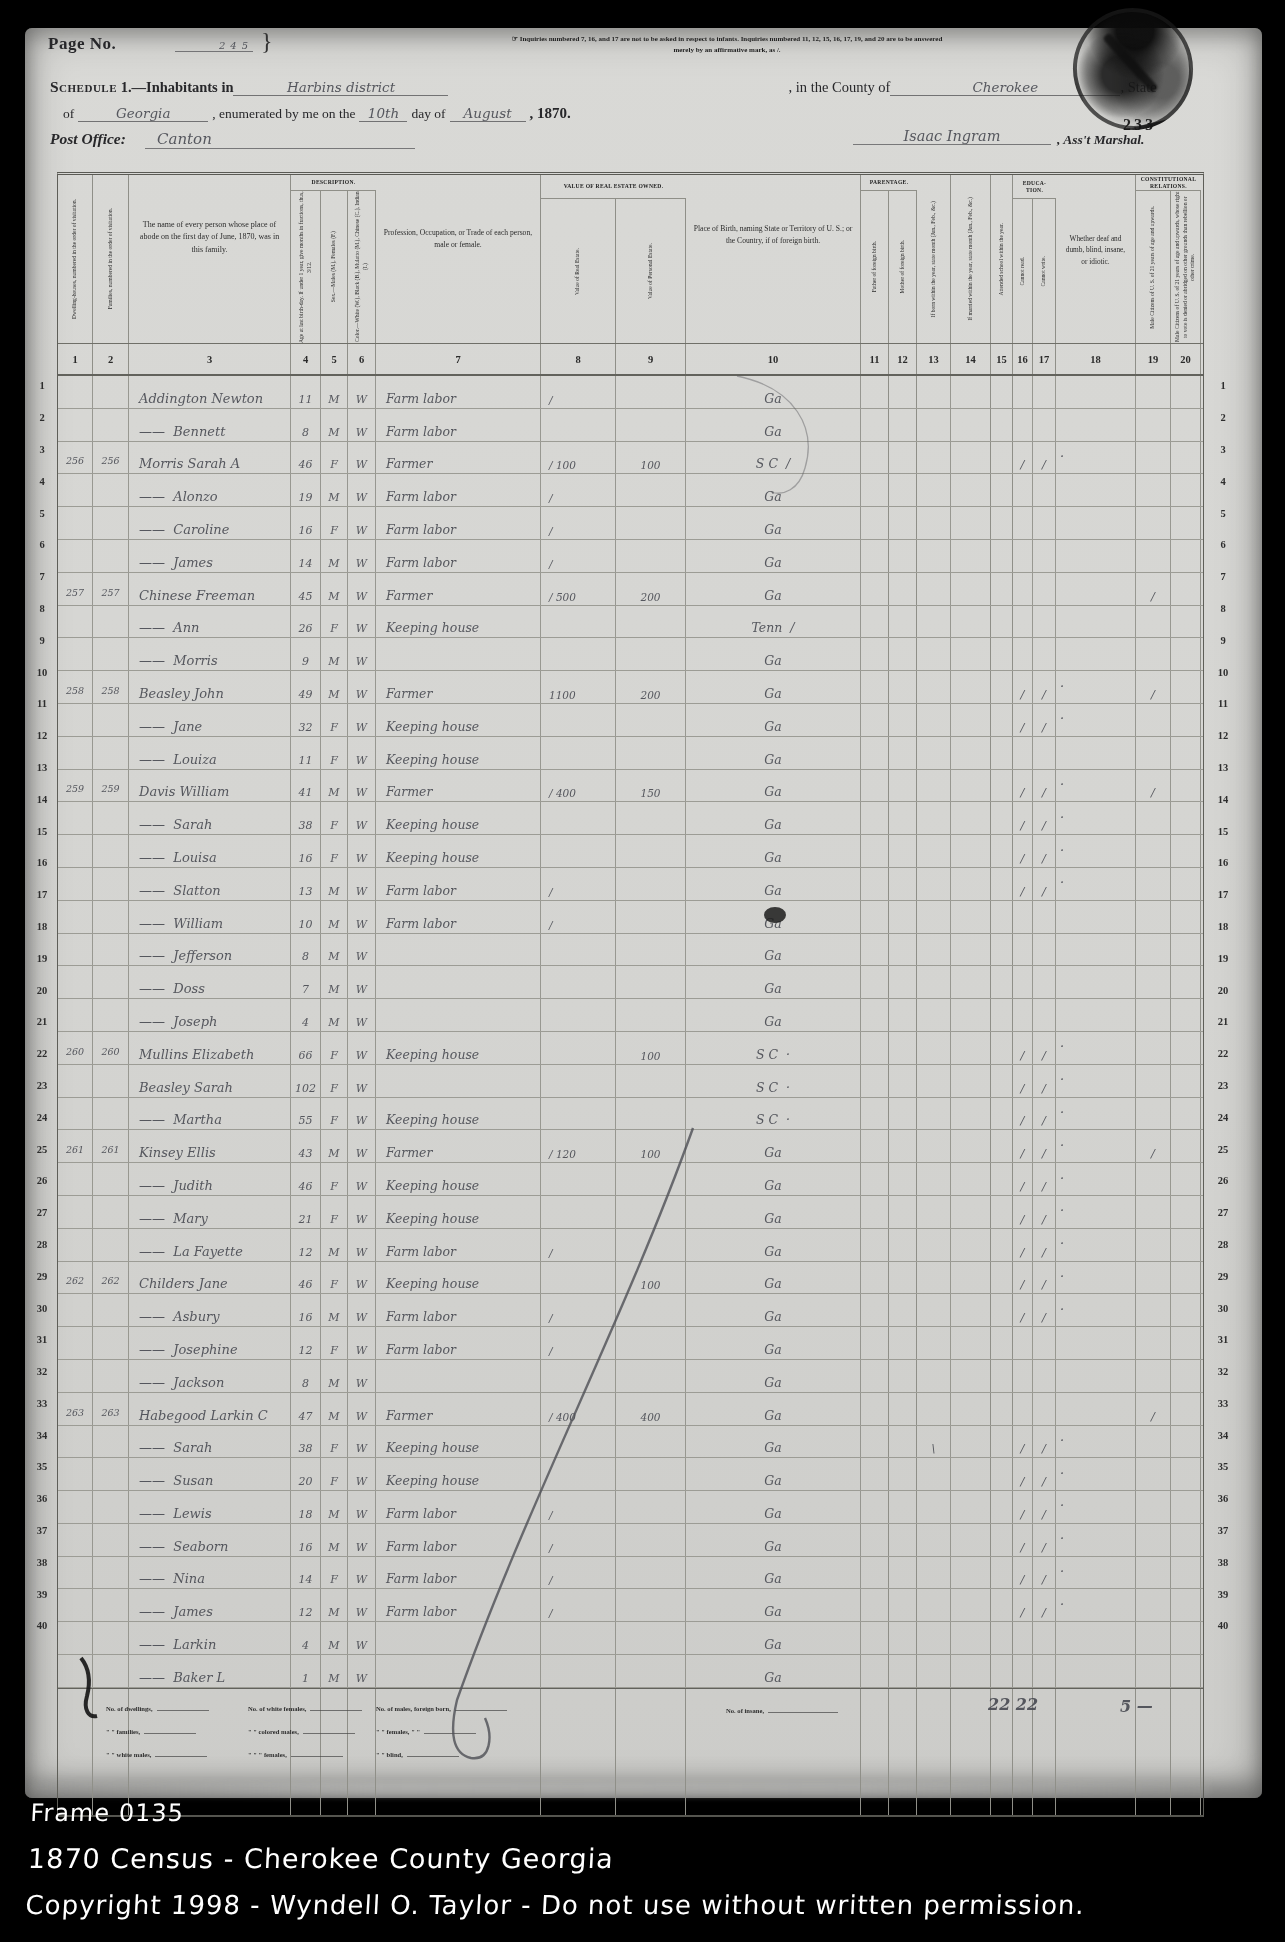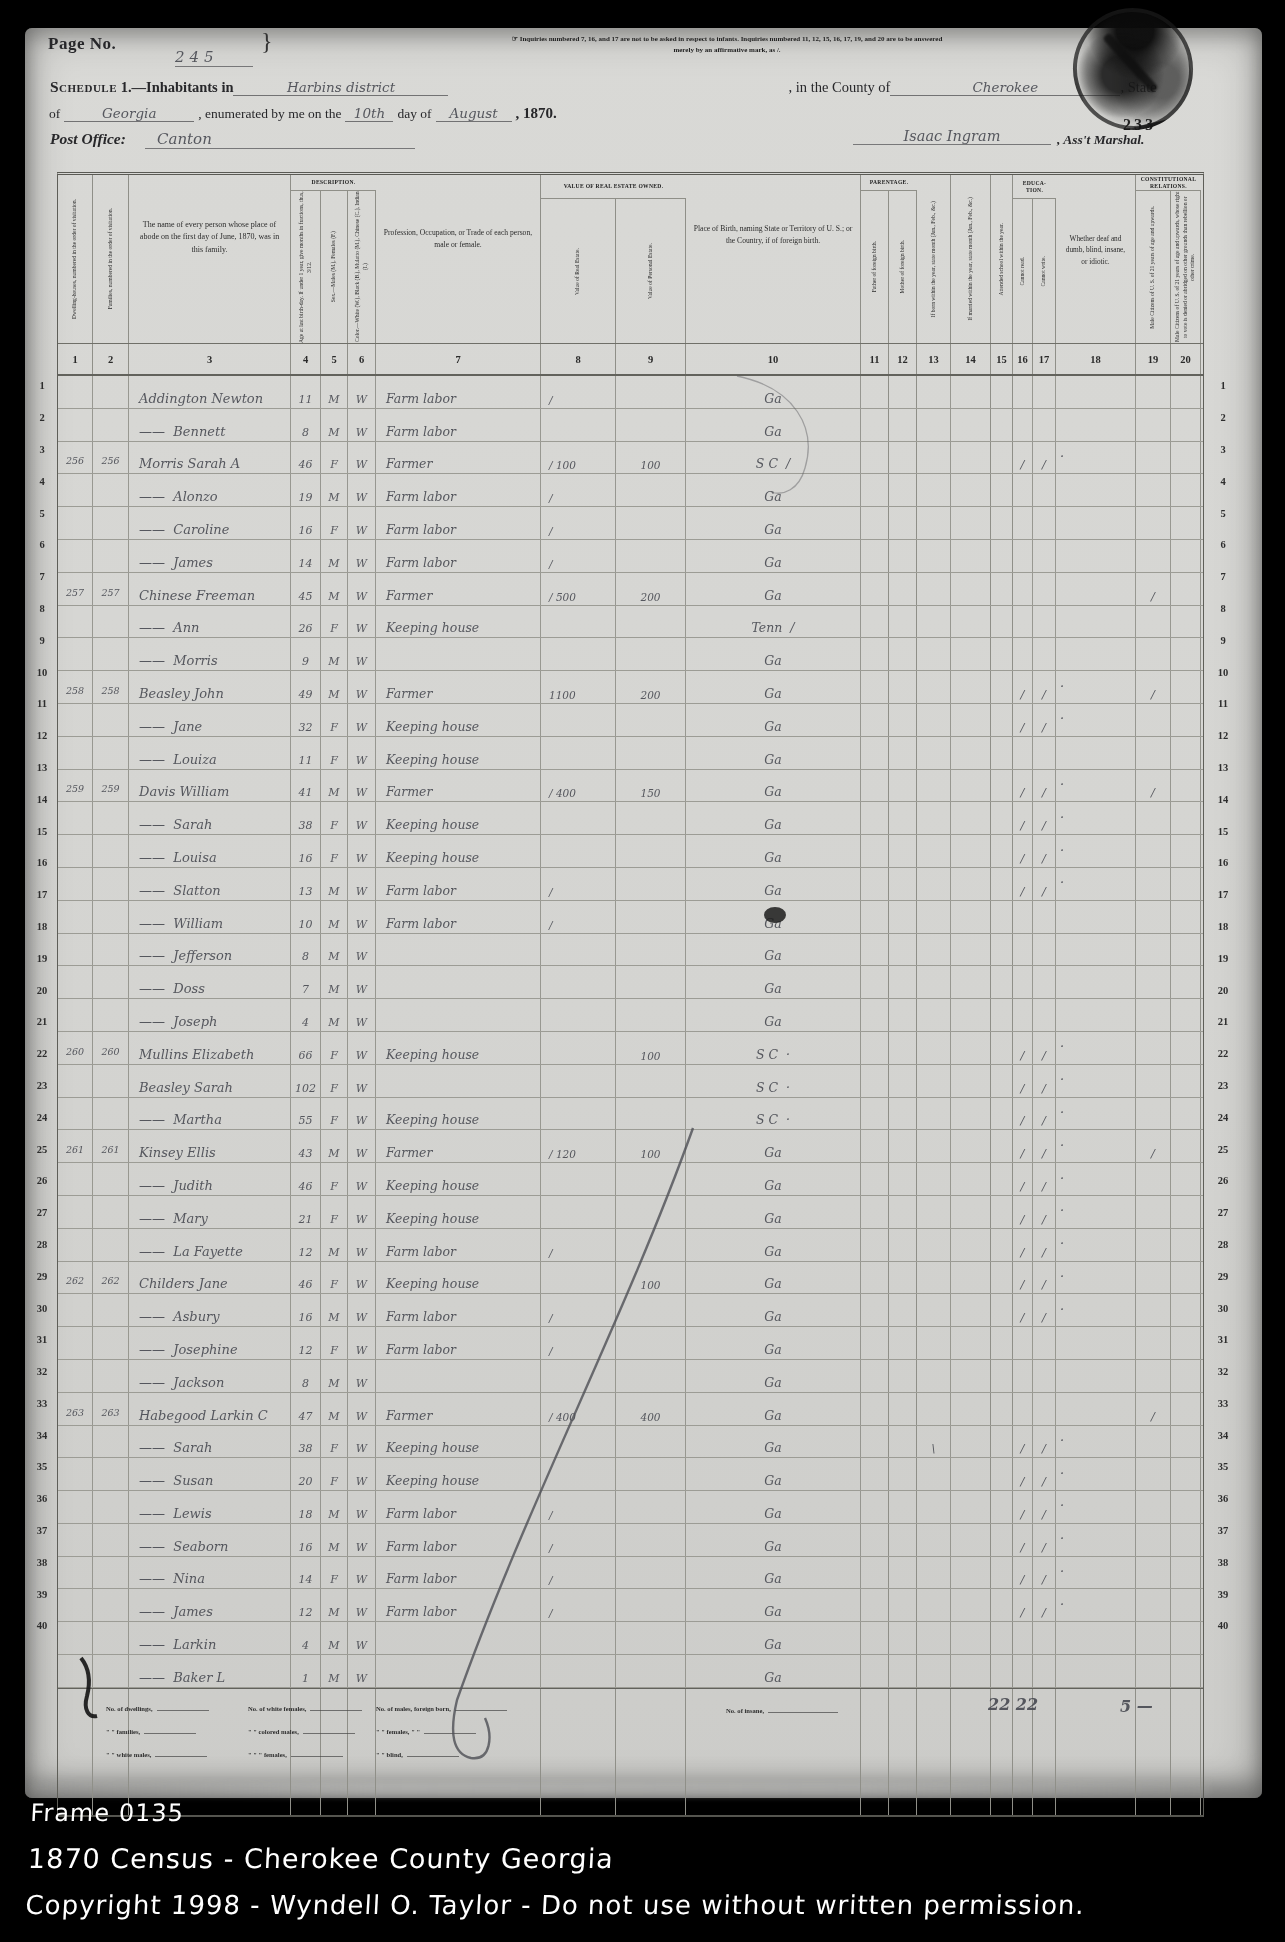--- a/index.html
+++ b/index.html
@@ -21,32 +21,32 @@
           radial-gradient(circle at 50% 50%, rgba(70,70,70,.30) 0 58%, transparent 74%);}
   .stamp-scribble{position:absolute;left:18px;top:46px;width:74px;height:9px;background:rgba(15,15,15,.8);
          transform:rotate(62deg);border-radius:4px;filter:blur(1px);}
   
   .hw{font-family:"DejaVu Serif",serif;font-style:italic;color:#44464e;opacity:.88;}
   .ul{display:inline-block;border-bottom:1px solid rgba(60,60,64,.75);text-align:center;vertical-align:bottom;}
   
   #pagehead{position:absolute;left:0;top:0;width:100%;z-index:3;color:#27272a;}
   .line1{position:relative;height:40px;}
   .pageno-label{position:absolute;left:23px;top:6px;font-size:17px;font-weight:bold;letter-spacing:.5px;}
-  .pageno-val{position:absolute;left:150px;top:20px;width:78px;font-size:15px;letter-spacing:5px;
-              border-bottom:1px solid rgba(60,60,64,.7);text-align:left;}
+  .pageno-val{position:absolute;left:150px;top:12px;width:78px;font-size:10px;letter-spacing:5px;
+              border-bottom:1px solid rgba(60,60,64,.7);text-align:right;}
   .brace{position:absolute;left:236px;top:0;font-size:24px;color:#333;}
   .instr{position:absolute;left:372px;top:6px;width:660px;font-size:7px;font-weight:bold;line-height:1.6;
          color:#1e1e1e;text-align:center;}
   .line2{position:relative;margin-top:10px;padding-left:25px;font-size:14.5px;white-space:nowrap;
          display:flex;align-items:flex-end;}
   .sched{font-weight:bold;}
   .sched .sc{font-variant:small-caps;letter-spacing:.5px;font-size:15.5px;}
   .w215{width:215px;} .w230{width:230px;} .spacer{width:340px;}
   .line2 .hw,.line3 .hw{font-size:13.5px;}
-  .line3{position:relative;margin-top:9px;padding-left:24px;font-size:13.5px;white-space:nowrap;
+  .line3{position:relative;margin-top:9px;padding-left:38px;font-size:13.5px;white-space:nowrap;
          display:flex;align-items:flex-end;gap:4px;}
   .w130{width:130px;} .w48{width:48px;} .w76{width:76px;}
   .y1870{font-weight:bold;font-size:15px;}
   .stampnum{position:absolute;left:1098px;top:88px;font-size:16px;font-weight:bold;letter-spacing:3px;color:#1c1c1c;z-index:4;}
   .line4{position:relative;height:30px;margin-top:6px;}
   .po-label{position:absolute;left:25px;top:2px;font-style:italic;font-weight:bold;font-size:15.5px;}
   .po-ul{position:absolute;left:120px;top:2px;width:258px;border-bottom:1px solid rgba(60,60,64,.7);
          font-size:15px;text-align:left;padding-left:12px;}
   .marshal-ul{position:absolute;left:828px;top:0px;width:198px;border-bottom:1px solid rgba(60,60,64,.7);
          font-size:14.5px;text-align:center;}

